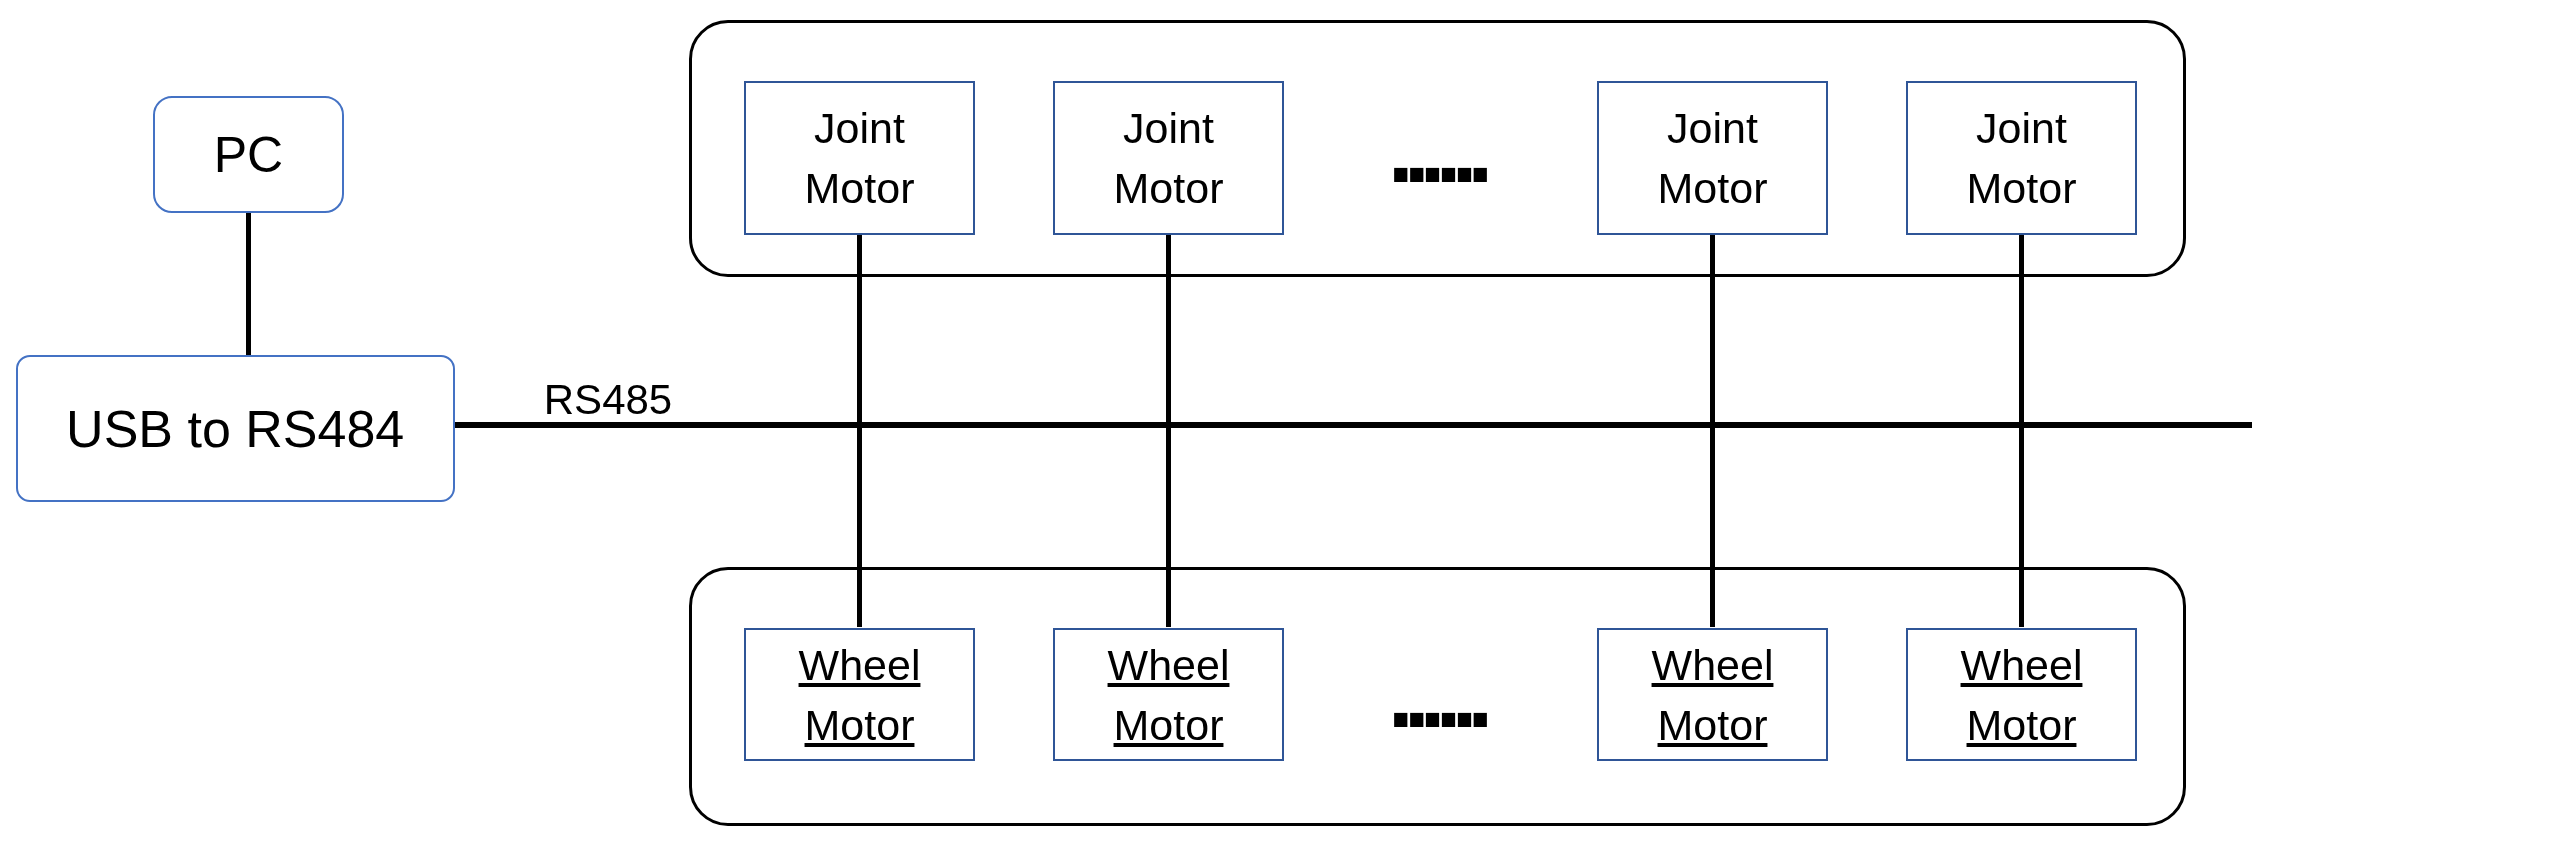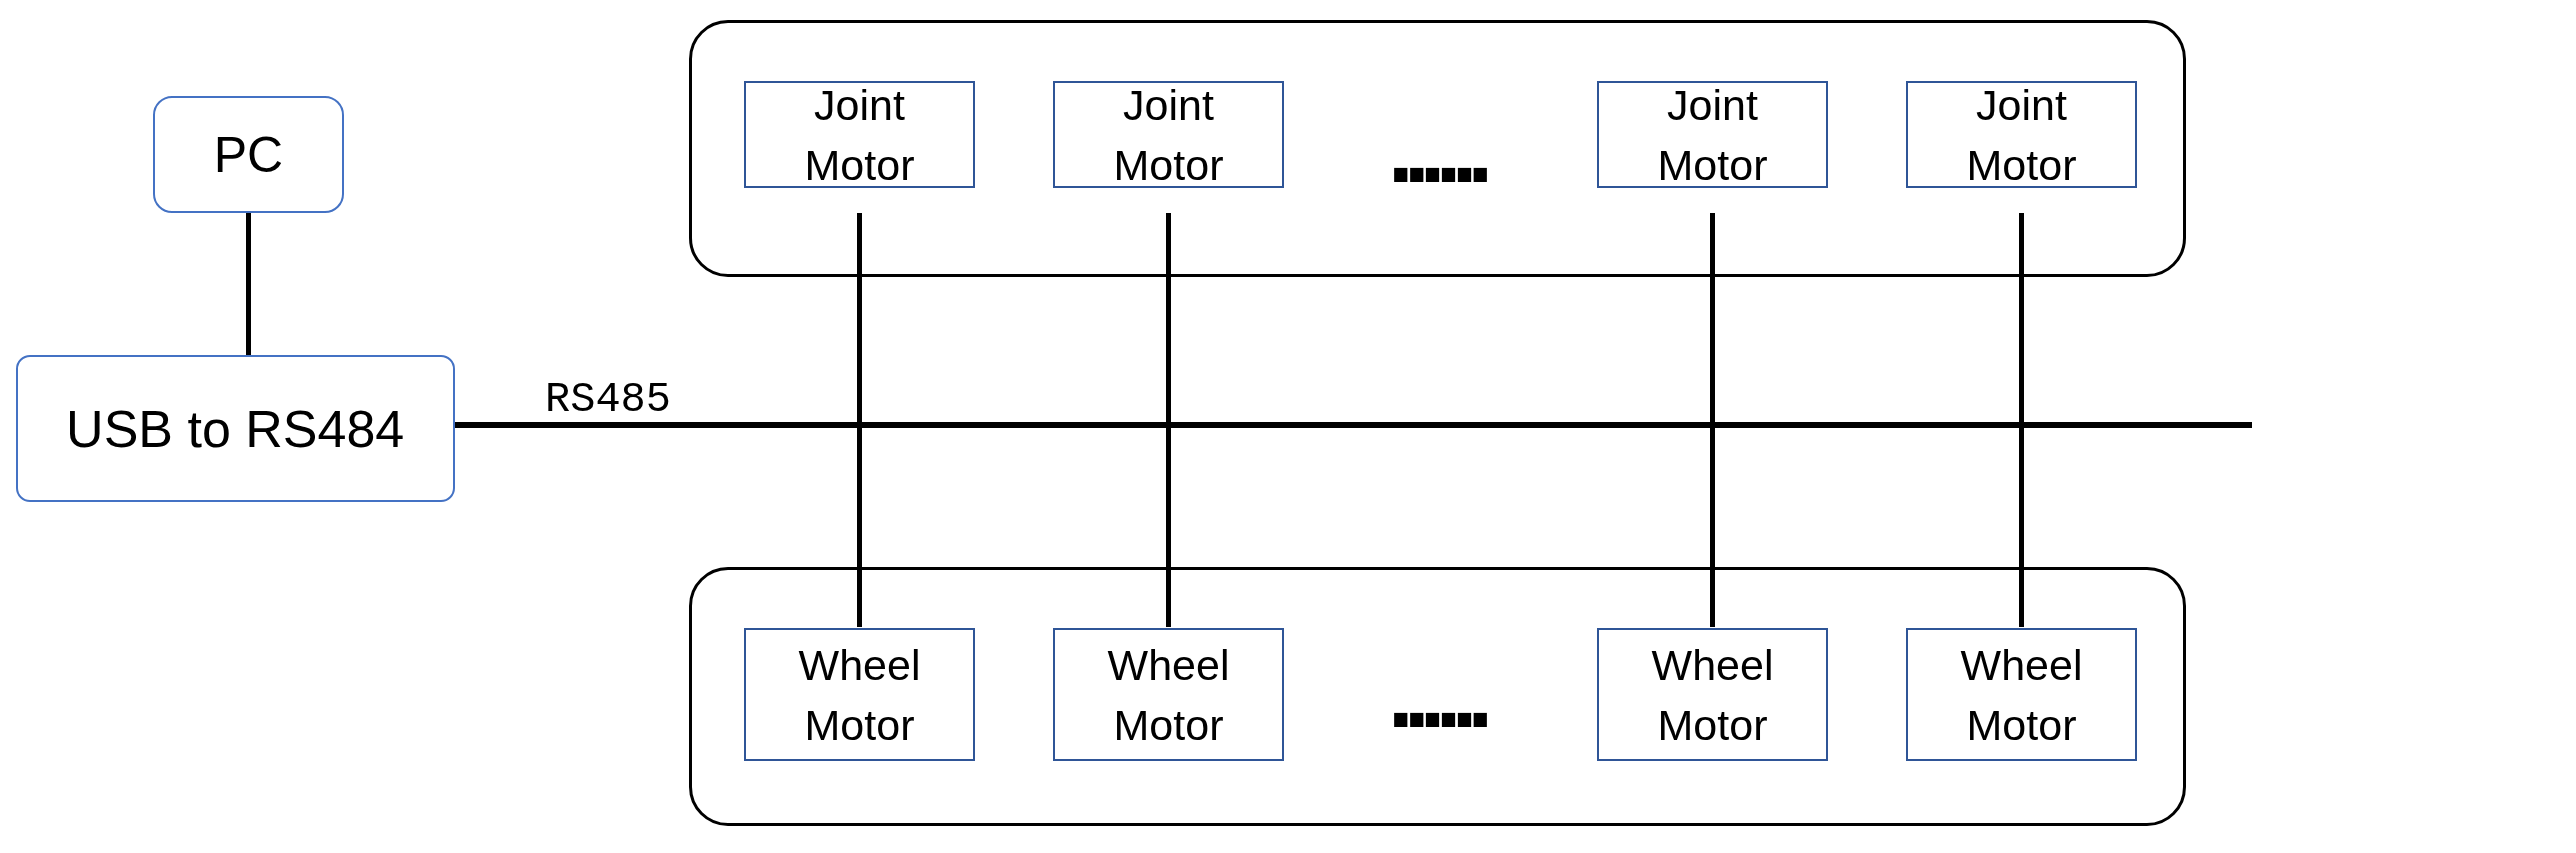--- a/index.html
+++ b/index.html
@@ -46,46 +46,45 @@
   
   .motor-box {
     border: 2.4px solid var(--motor-border);
     background: #ffffff;
     display: flex; align-items: center; justify-content: center;
     text-align: center;
     font-size: 43px; line-height: 60px;
     z-index: 3;
   }
   .motor-box .wrap { width: 165px; }
-  .joint-row { top: 81px; height: 107px; }
+  .joint-row { top: 81px; height: 154px; }
   .wheel-row { top: 628px; height: 133px; }
   .mcol-1 { left: 744px;  width: 231px; }
   .mcol-2 { left: 1053px; width: 231px; }
   .mcol-3 { left: 1597px; width: 231px; }
   .mcol-4 { left: 1906px; width: 231px; }
   .motor-box.joint-row { position: absolute; }
-  .motor-box.wheel-row { position: absolute; }
+  .motor-box.wheel-row { position: absolute; text-decoration: underline; }
 
   
   .line { background: var(--line-color); z-index: 2; }
   .pc-usb-line { left: 246px; top: 213px; width: 4.7px; height: 142px; }
   .bus-line    { left: 453px; top: 422px; width: 1799px; height: 6.3px; }
   .vline       { top: 213px; height: 414px; width: 4.7px; }
   .vline-1 { left: 857px; }
   .vline-2 { left: 1166px; }
   .vline-3 { left: 1710px; }
   .vline-4 { left: 2019px; }
 
   
   .bus-label {
     left: 514px; top: 379px; width: 188px;
     font-size: 42px; line-height: 42px;
     text-align: center;
     z-index: 3;
-    font-family: Liberation Mono, monospace;
   }
 
   
   .dots {
     width: 133px;
     display: flex; align-items: center; justify-content: center;
     z-index: 2;
   }
   .dots span {
     font-weight: bold;

